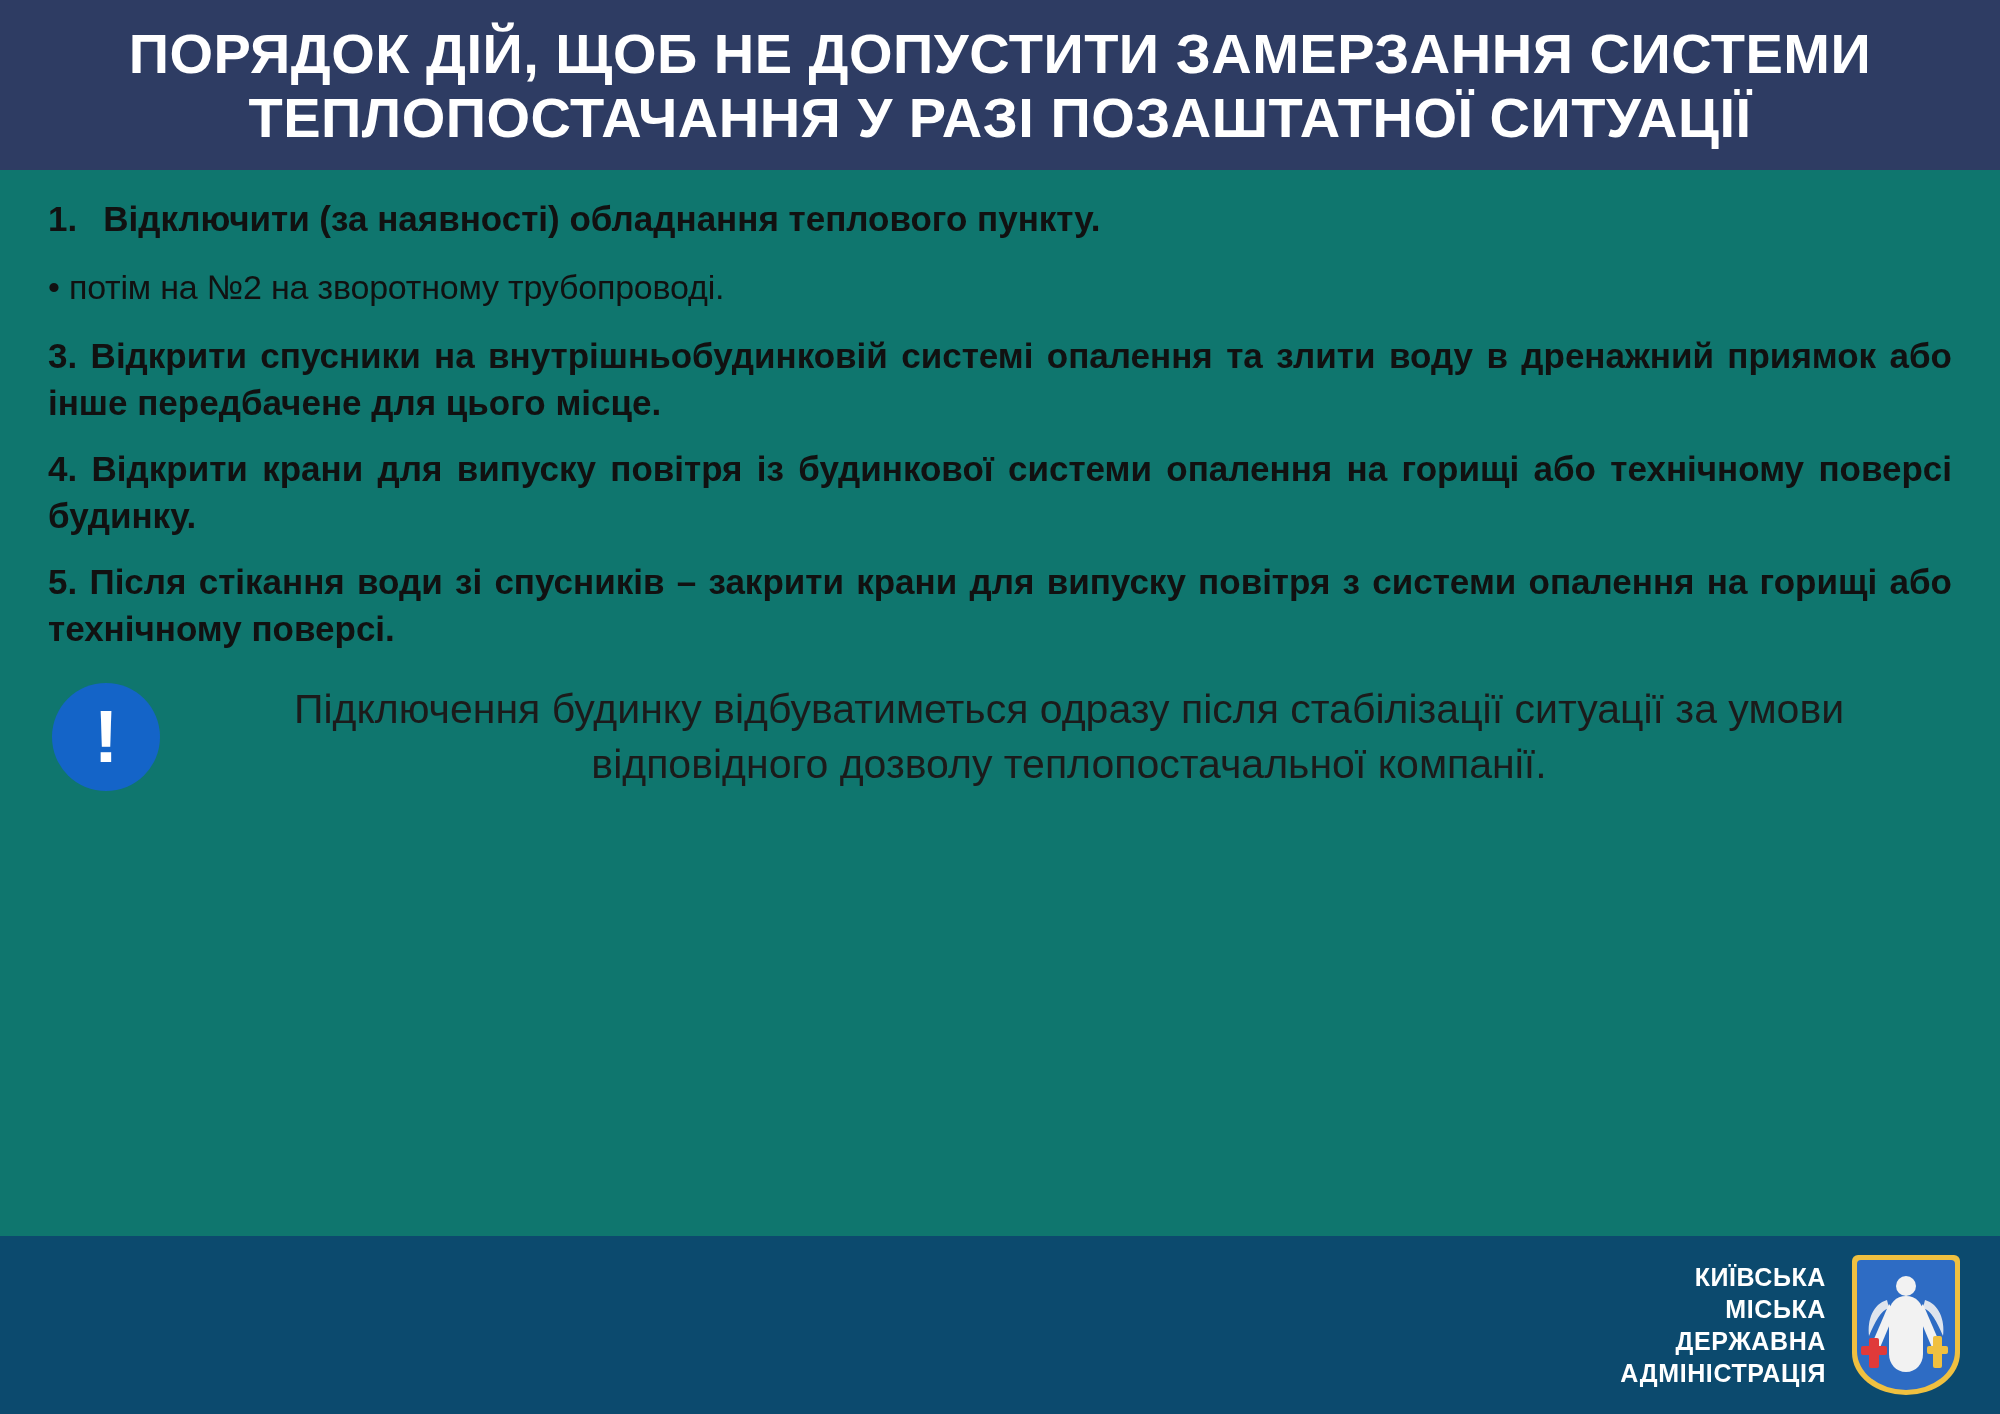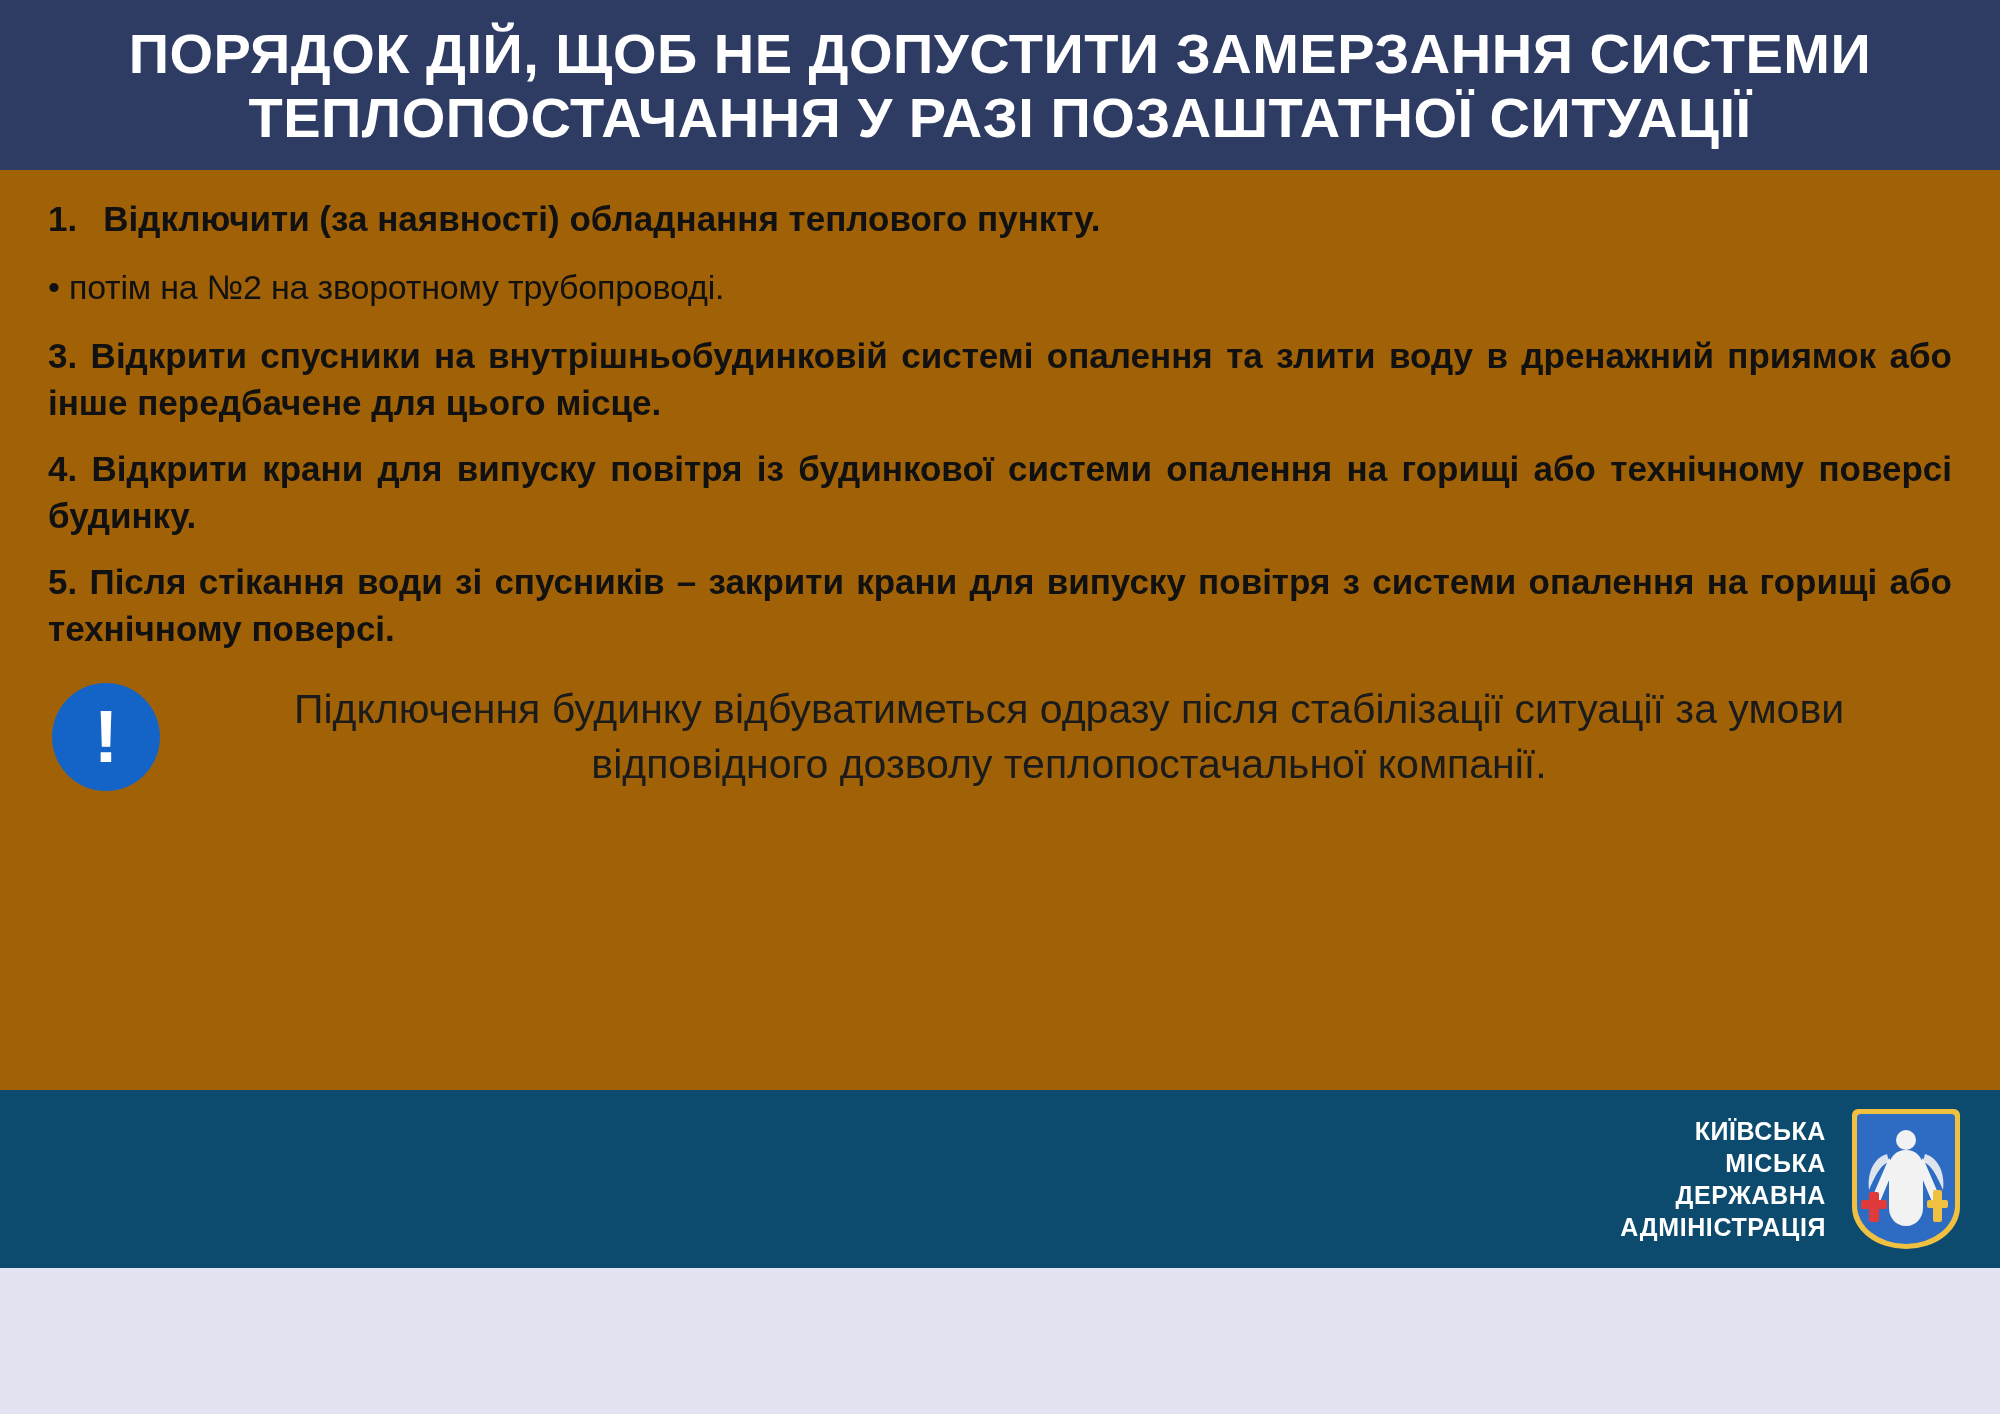--- a/index.html
+++ b/index.html
@@ -9,21 +9,21 @@
   body {
     width: 2000px;
     height: 1414px;
     background: #e3e3f2;
     font-family: "Liberation Sans", sans-serif;
     overflow: hidden;
   }
   .poster {
     position: relative;
     width: 2000px;
-    height: 1268px;
+    height: 1414px;
     background: #e3e3f2;
     display: flex;
     flex-direction: column;
     box-sizing: border-box;
   }
 
   
   .header {
     background: #2e3c63;
     padding: 22px 40px 20px 40px;
@@ -48,21 +48,21 @@
     text-align: center;
     margin-top: 26px;
     letter-spacing: 0.1px;
   }
 
   
   .content {
     flex: 1;
     padding: 26px 48px 0 48px;
     box-sizing: border-box;
-    background: #a16207;
+    background: #0f766e;
   }
   .step {
     font-size: 35px;
     font-weight: bold;
     color: #111111;
     line-height: 1.33;
     margin-bottom: 20px;
     text-align: justify;
     text-justify: inter-word;
   }

